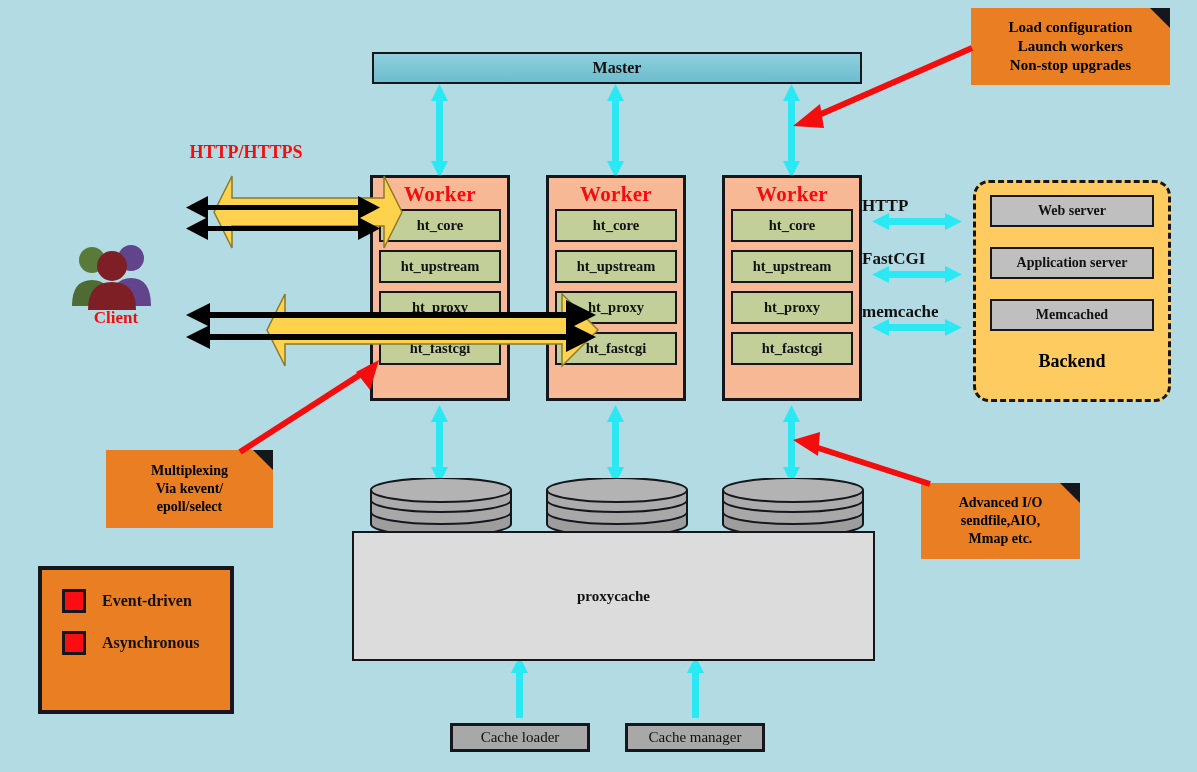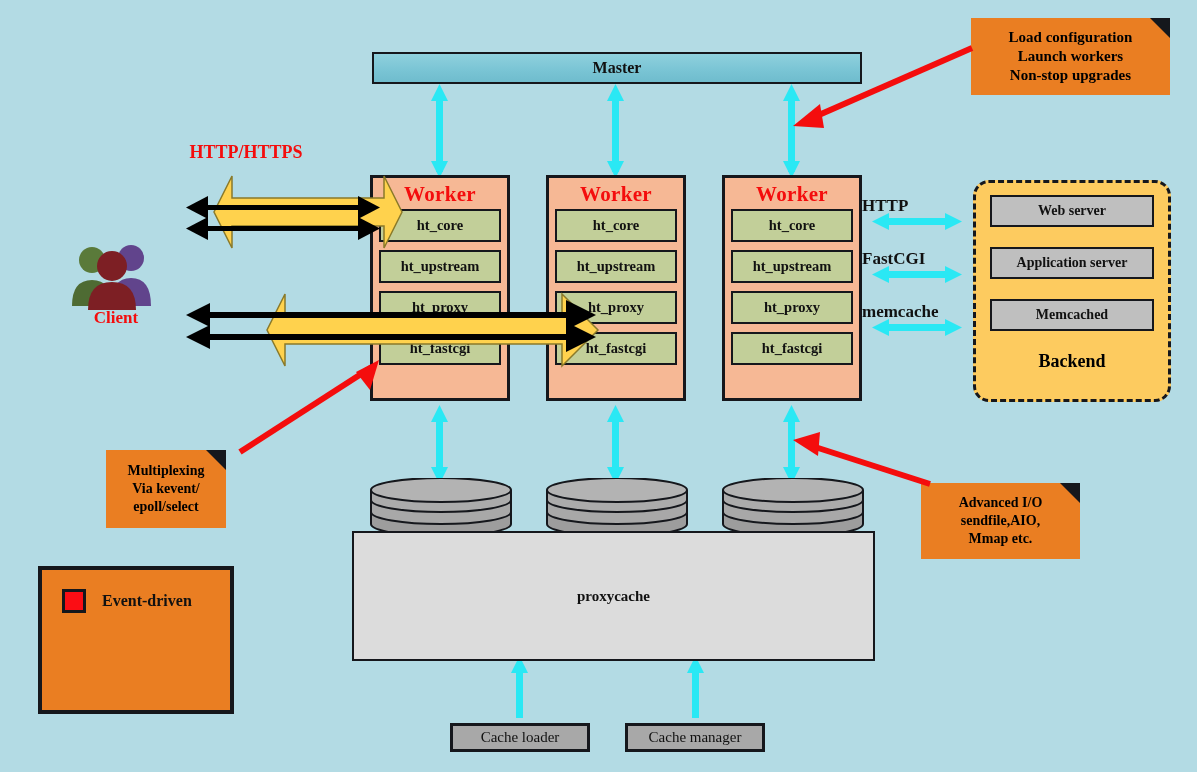--- a/index.html
+++ b/index.html
@@ -321,31 +321,31 @@
   </svg>
 
   <div class="abs" id="proxy-cache">
     <div>proxy</div>
     <div>cache</div>
   </div>
 
   <div class="abs cache-proc" style="left:450px; top:723px; width:140px;">Cache loader</div>
   <div class="abs cache-proc" style="left:625px; top:723px; width:140px;">Cache manager</div>
 
-  <div class="abs clip-wrap" style="left:971px; top:18px; width:199px; height:77px;">
+  <div class="abs clip-wrap" style="left:971px; top:8px; width:199px; height:77px;">
     <div class="clip-inner">
       <div style="font-size:15px;font-weight:bold;line-height:1.28;">
         <div>Load configuration</div>
         <div>Launch workers</div>
         <div>Non-stop upgrades</div>
       </div>
     </div>
   </div>
 
-  <div class="abs clip-wrap" style="left:106px; top:450px; width:120px; height:78px;">
+  <div class="abs clip-wrap" style="left:106px; top:450px; width:167px; height:78px;">
     <div class="clip-inner">
       <div style="font-size:14px;font-weight:bold;line-height:1.3;">
         <div>Multiplexing</div>
         <div>Via kevent/</div>
         <div>epoll/select</div>
       </div>
     </div>
   </div>
 
   <div class="abs clip-wrap" style="left:921px; top:483px; width:159px; height:76px;">
@@ -355,20 +355,24 @@
         <div>sendfile,AIO,</div>
         <div>Mmap etc.</div>
       </div>
     </div>
   </div>
 
   <div class="abs" id="legend">
     <div class="legend-row">
       <div class="legend-swatch"></div>
       <div class="legend-text">Event-driven</div>
+    </div>
+    <div class="legend-row">
+      <div class="legend-swatch"></div>
+      <div class="legend-text">Asynchronous</div>
     </div>
   </div>
 
   <svg class="overlay" viewBox="0 0 1197 772">
 
     <g>
       <polygon points="232,176 232,198 384,198 384,176 402,212 384,248 384,226 232,226 232,248 214,212" fill="#ffd24d" stroke="#8a7a2a" stroke-width="1.5"></polygon>
 
       <g fill="#000">
         <rect x="212" y="205" width="152" height="5"></rect>

